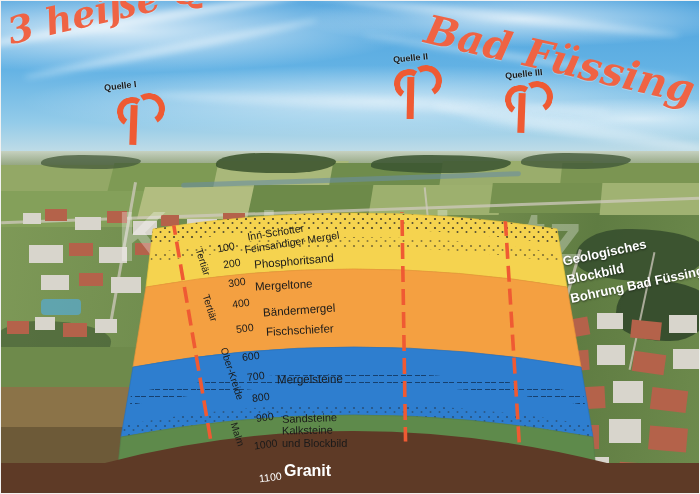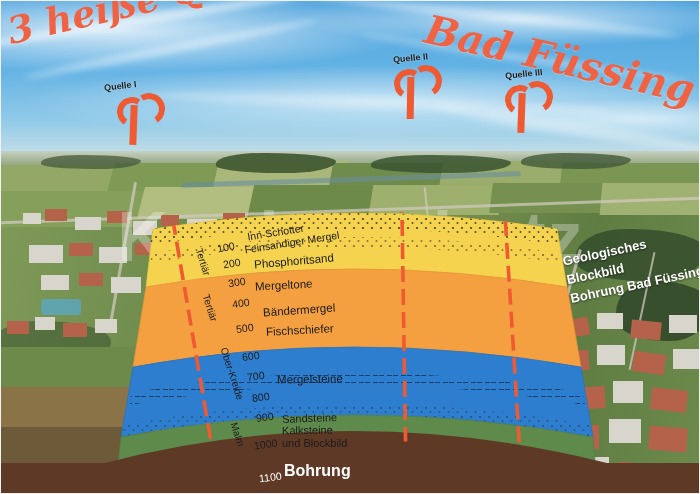--- a/index.html
+++ b/index.html
@@ -342,21 +342,21 @@
   <div class="lyr-label" style="left:246px;top:225px;transform:rotate(-9deg);font-size:10.5px;">Inn-Schotter</div>
   <div class="lyr-label" style="left:243px;top:235px;transform:rotate(-9deg);font-size:10.5px;">Feinsandiger Mergel</div>
   <div class="lyr-label" style="left:253px;top:254px;transform:rotate(-5deg);font-size:11.5px;">Phosphoritsand</div>
   <div class="lyr-label" style="left:254px;top:278px;transform:rotate(-3deg);font-size:11.5px;">Mergeltone</div>
   <div class="lyr-label" style="left:262px;top:303px;transform:rotate(-4deg);font-size:11.5px;">Bändermergel</div>
   <div class="lyr-label" style="left:265px;top:323px;transform:rotate(-3deg);font-size:11.5px;">Fischschiefer</div>
   <div class="lyr-label" style="left:276px;top:372px;transform:rotate(-1deg);font-size:11.5px;">Mergelsteine</div>
   <div class="lyr-label" style="left:281px;top:411px;transform:rotate(-2deg);font-size:11px;">Sandsteine</div>
   <div class="lyr-label" style="left:281px;top:423px;transform:rotate(-1deg);font-size:11px;">Kalksteine</div>
   <div class="lyr-label" style="left:281px;top:436px;transform:rotate(0deg);font-size:11px;">und Blockbild</div>
-  <div class="granit-label" style="left:283px;top:461px;font-size:16px;font-weight:700;">Bohrung</div>
+  <div class="granit-label" style="left:283px;top:461px;font-size:16px;font-weight:700;">Granit</div>
 
   <div class="depth-label" style="left:216px;top:240px;transform:rotate(-11deg);">100</div>
   <div class="depth-label" style="left:222px;top:256px;transform:rotate(-9deg);">200</div>
   <div class="depth-label" style="left:227px;top:275px;transform:rotate(-8deg);">300</div>
   <div class="depth-label" style="left:231px;top:296px;transform:rotate(-8deg);">400</div>
   <div class="depth-label" style="left:235px;top:321px;transform:rotate(-7deg);">500</div>
   <div class="depth-label" style="left:241px;top:349px;transform:rotate(-7deg);">600</div>
   <div class="depth-label" style="left:246px;top:369px;transform:rotate(-7deg);">700</div>
   <div class="depth-label" style="left:251px;top:390px;transform:rotate(-7deg);">800</div>
   <div class="depth-label" style="left:255px;top:410px;transform:rotate(-7deg);">900</div>

